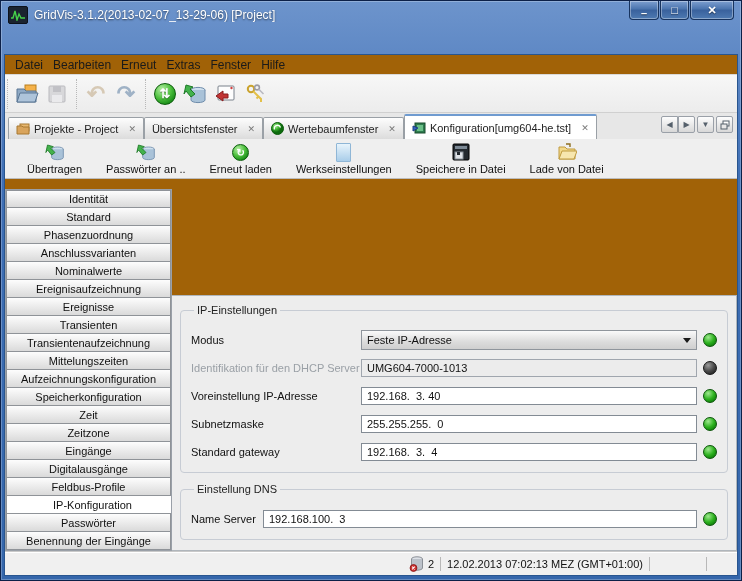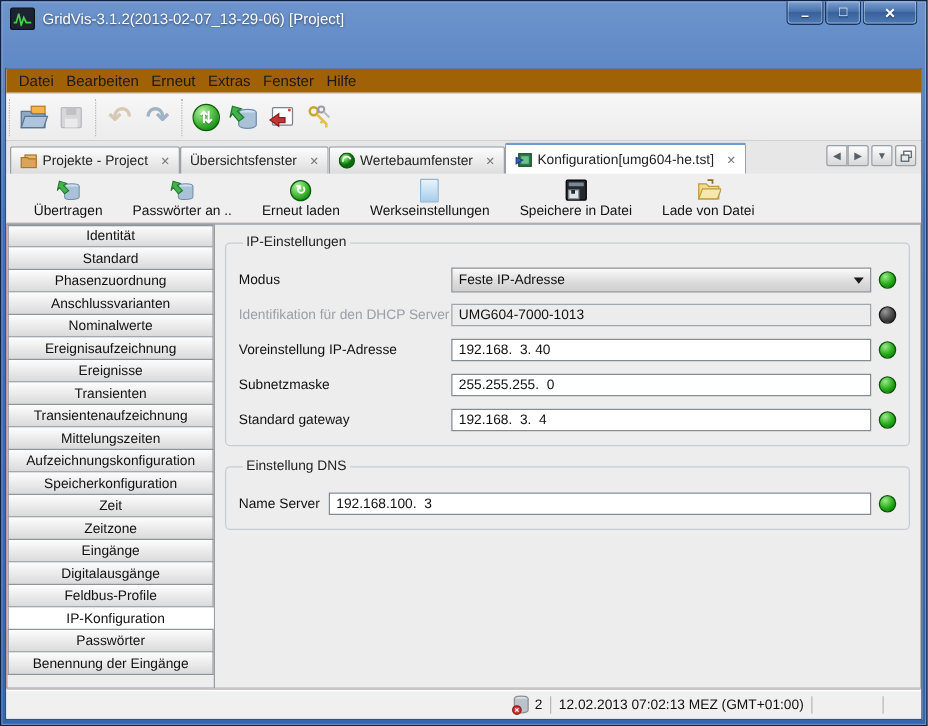--- a/index.html
+++ b/index.html
@@ -61,21 +61,21 @@
   .cfg-btn{ display:flex; flex-direction:column; align-items:center; justify-content:center; padding:1px 10px; cursor:default; }
   .cfg-btn .ic{ height:20px; display:flex; align-items:center; justify-content:center; }
   .cfg-btn .lbl{ font-size:11px; color:#111; margin-top:1px; white-space:nowrap; }
   .mini-orb{ width:17px; height:17px; border-radius:50%;
     background:radial-gradient(circle at 35% 28%, #b8f0a8, #4fc13f 45%, #168a16 80%, #0d6b0d);
     border:1px solid #0c5c0c; color:#fff; font-size:10px; font-weight:bold;
     display:flex; align-items:center; justify-content:center;}
   .factory-rect{ width:15px; height:19px; border:1px solid #8fb6d6; border-radius:1px;
     background:linear-gradient(#e8f4fc,#a9cde9); }
   
-  .content{ flex:1; display:flex; background:#b91c1c; overflow:hidden; }
+  .content{ flex:1; display:flex; background:#a16207; overflow:hidden;align-items:flex-end; }
   .sidebar{ width:167px; border:1px solid #9aa0a8; background:#ededed; margin:0; display:flex; flex-direction:column; overflow:hidden; }
   .sb-item{ height:18px; min-height:18px; margin:0; font-size:11px; color:#111;
     background:linear-gradient(#fdfdfd,#dadada); border:1px solid #8f9398; border-top:none;
     display:flex; align-items:center; justify-content:center; cursor:default; white-space:nowrap; }
   .sb-item:first-child{ border-top:1px solid #8f9398; }
   .sb-item.selected{ background:#fff; position:relative; z-index:3; width:173px; }
   .mainpanel{ flex:1; background:#ededed; border:1px solid #b0b6bc; border-left:none; padding:8px 8px 0 8px; overflow:hidden; }
   fieldset{ border:1px solid #c7ccd4; border-radius:4px; padding:6px 10px 10px 10px; margin-bottom:10px; background:transparent; }
   legend{ font-size:11px; color:#222; padding:0 3px; margin-left:3px; }
   .frow{ display:flex; align-items:center; margin-top:8px; }

